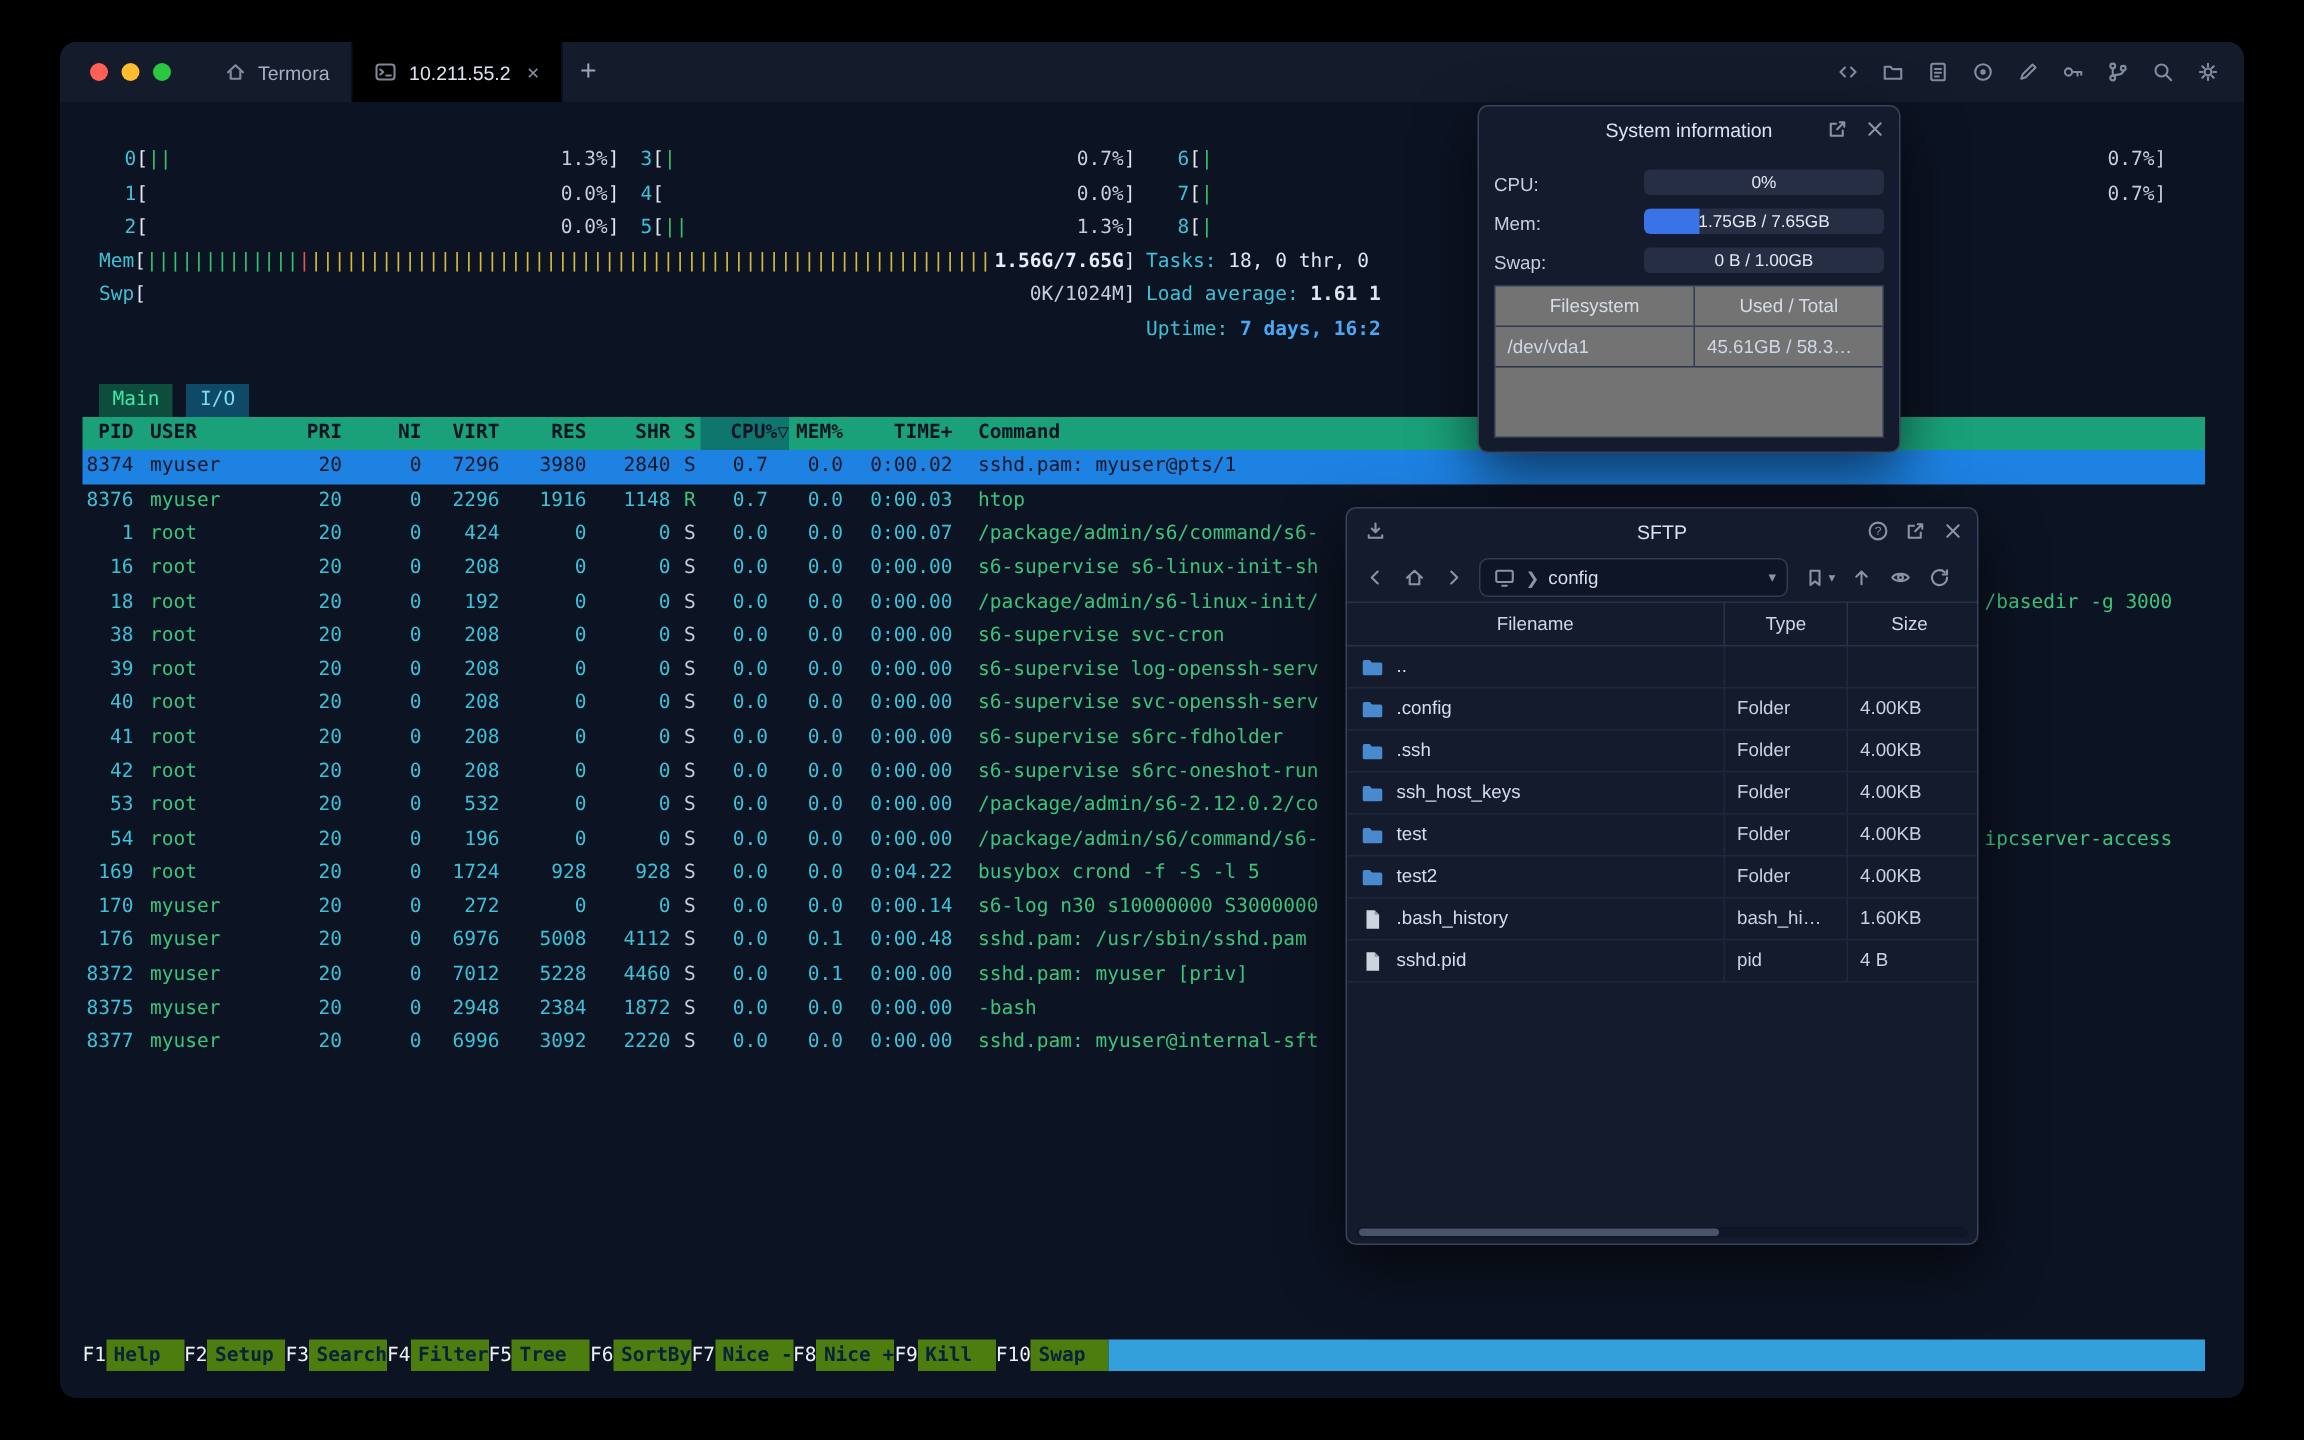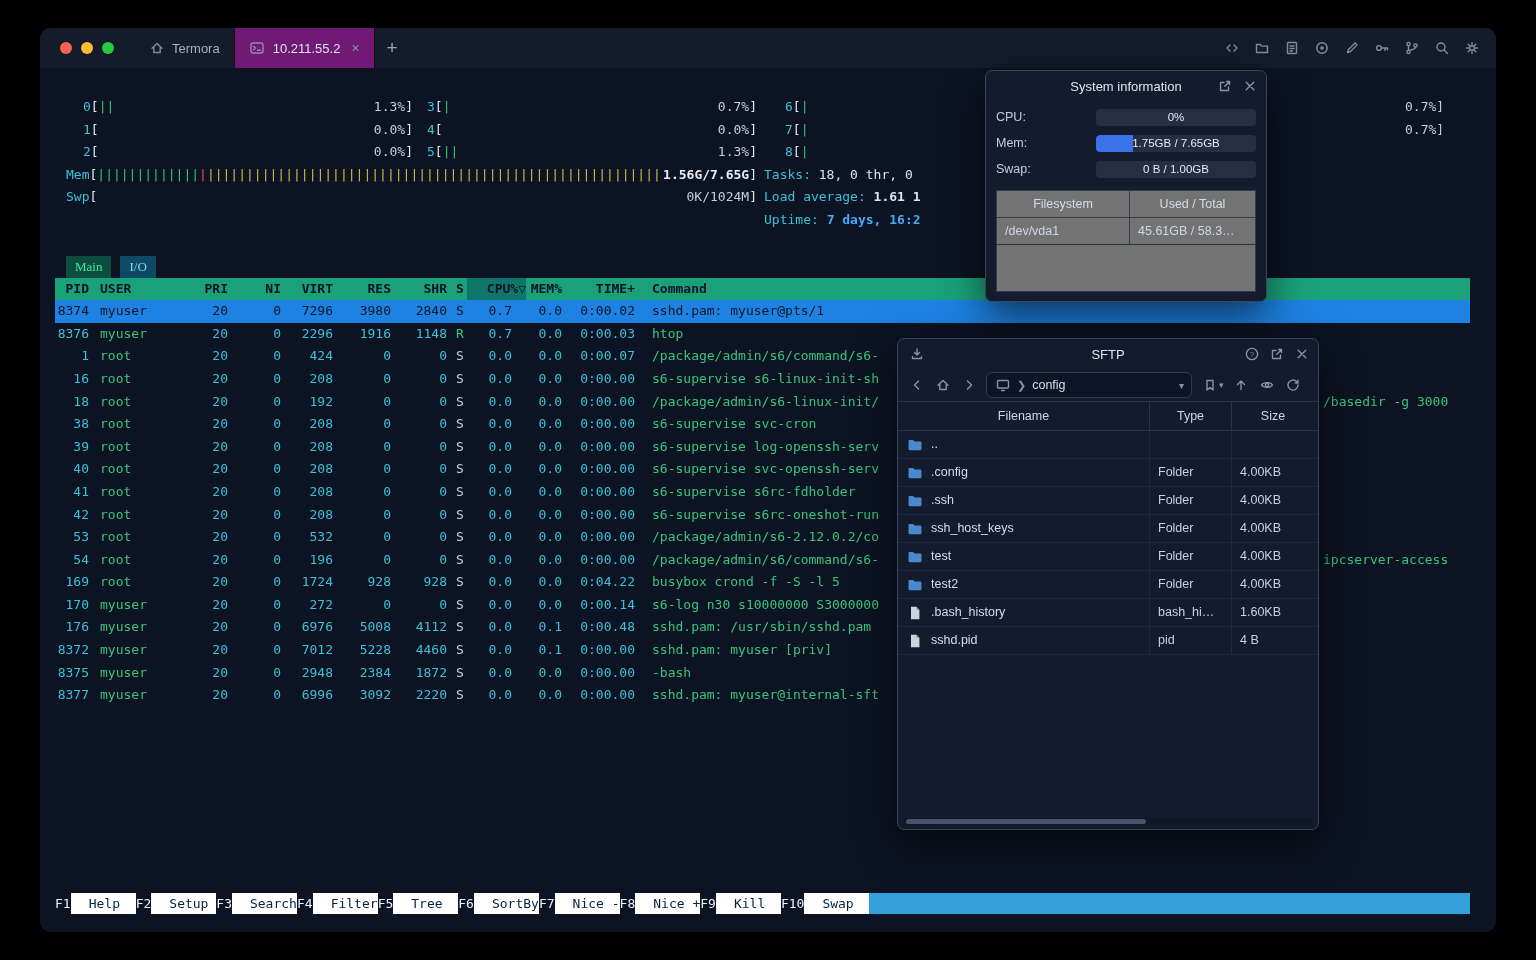--- a/index.html
+++ b/index.html
@@ -4,21 +4,21 @@
 <style>
   html,body{margin:0;padding:0;width:1536px;height:960px;background:#000;overflow:hidden;
     font-family:"Liberation Sans",sans-serif;}
   .window{position:absolute;left:40px;top:28px;width:1456px;height:904px;background:#0c1322;
     border-radius:11px;overflow:hidden;box-shadow:0 22px 70px rgba(0,0,0,.8);}
   
   .tabbar{position:absolute;left:0;top:0;right:0;height:40px;background:#141b2b;display:flex;align-items:center;}
   .traffic{display:flex;gap:9px;padding:0 20px 0 20px;}
   .tl{width:12px;height:12px;border-radius:50%;}
   .tab{height:40px;display:flex;align-items:center;gap:7px;padding:0 14px;color:#a7b0c2;font-size:13px;}
-  .tab.active{background:#701a75;color:#dde2ee;border-left:1px solid #0a101d;border-right:1px solid #0a101d;}
+  .tab.active{background:#000000;color:#dde2ee;border-left:1px solid #0a101d;border-right:1px solid #0a101d;}
   .tclose{color:#8a93a8;font-size:14px;margin-left:4px;cursor:default;}
   .newtab{color:#9aa3b8;font-size:19px;padding:0 12px;}
   .tb-icons{margin-left:auto;display:flex;align-items:center;gap:13px;padding-right:16px;}
   .tbicon{width:17px;height:17px;display:inline-flex;align-items:center;justify-content:center;opacity:.85;}
   
   .term{position:absolute;left:0;top:40px;right:0;bottom:0;background:#0c1322;
     font-family:"DejaVu Sans Mono",monospace;font-size:13px;line-height:22.6px;color:#c6cedb;
     padding:28px 0 0 15px;}
   .tline{position:relative;height:22.6px;white-space:pre;}
   .meter{position:absolute;top:0;display:flex;}
@@ -26,49 +26,49 @@
   .mbr{color:#e2e7f0;}
   .mbar{flex:1;display:flex;justify-content:space-between;overflow:hidden;}
   .mpct{color:#c5cdda;margin-left:auto;}
   .frag{position:absolute;top:0;color:#c5cdda;}
   .pg{color:#35c26e;} .py{color:#d6b93c;} .pr{color:#e0564f;}
   .mval{color:#e7ecf5;font-weight:700;}
   .rstat{position:absolute;top:0;overflow:hidden;white-space:nowrap;width:182px;}
   .t-cyan{color:#3ec1d6;} .t-green{color:#3cc47c;} .t-dim{color:#c6cedb;}
   .t-white{color:#dfe4ee;} .t-whiteb{color:#dfe4ee;font-weight:700;} .t-blueb{color:#4aa8f5;font-weight:700;}
   .httabs{margin-top:24px;height:22px;padding-left:11px;display:flex;gap:9px;font-size:13px;}
-  .httab{display:inline-block;padding:0 9px;height:33px;line-height:21px;font-family:Liberation Serif, serif;}
+  .httab{display:inline-block;padding:0 9px;height:33px;line-height:21px;}
   .httab.main{background:#0d4d3e;color:#41e8a5;}
   .httab.io{background:#0e4a66;color:#7fd9f5;}
   .ptable{width:1415px;}
   .prow{position:relative;height:22.6px;line-height:22.6px;white-space:nowrap;}
   .prow span.cl{display:inline-block;vertical-align:top;height:22.6px;}
   .prow.hd{background:#1aa179;}
   .prow.hd span.cl{color:#0a1322;font-weight:700;}
   .prow.hd span.sorthl{background:#0f766e;}
   .prow.sel{background:#1e82e2;}
   .prow.sel span{color:#0a1626 !important;}
   .cmd-tail{position:absolute;left:1268px;top:0;color:#3cc47c;}
   .fbar{position:absolute;left:15px;top:825px;width:1415px;height:21px;display:flex;
     font-family:"DejaVu Sans Mono",monospace;font-size:13px;line-height:21px;}
   .fkey{color:#eef2f8;}
-  .flab{background:#ffffff;color:#06233b;width:47px;display:inline-block;padding-left:18px;}
+  .flab{background:#4d7c0f;color:#06233b;width:47px;display:inline-block;padding-left:5px;font-weight:bold;}
   .ffill{flex:1;background:#339fdb;}
   
   .panel{position:absolute;background:#131b2d;border:1px solid #39435c;border-radius:7px;
     box-shadow:0 14px 40px rgba(0,0,0,.6);z-index:5;font-size:12.5px;color:#d3dae8;}
   .ptitle{height:30px;display:flex;align-items:center;justify-content:center;color:#dde3f0;
     font-size:13px;position:relative;}
   .pticons{position:absolute;right:8px;top:0;height:30px;display:flex;align-items:center;gap:8px;}
   .pticons-l{position:absolute;left:10px;top:0;height:30px;display:flex;align-items:center;}
   .picon{width:17px;height:17px;display:inline-flex;align-items:center;justify-content:center;opacity:.9;}
   
   .sysinfo{left:945px;top:42px;width:280px;height:230px;}
   .sirows{padding-top:3px;}
-  .sirow{display:flex;align-items:center;height:26px;padding:0 10px;gap:48px;}
+  .sirow{display:flex;align-items:flex-end;height:26px;padding:0 10px;gap:48px;}
   .silabel{width:52px;color:#c6cdde;}
   .sibar{flex:1;height:17px;background:#262e44;border-radius:4px;position:relative;overflow:hidden;}
   .sifill{position:absolute;left:0;top:0;bottom:0;background:#3a72e8;border-radius:4px 0 0 4px;}
   .sitext{position:absolute;inset:0;display:flex;align-items:center;justify-content:center;
     font-size:11.5px;color:#e3e8f2;}
   .fstable{margin:8px 10px 0;border:1px solid #323b54;height:100px;background:#737373;}
   .fshead,.fsrow{display:grid;grid-template-columns:132px 1fr;height:26px;line-height:26px;}
   .fshead{border-bottom:1px solid #323b54;}
   .fshead div{text-align:center;color:#d6dcea;}
   .fshead div+div,.fsrow div+div{border-left:1px solid #323b54;}

